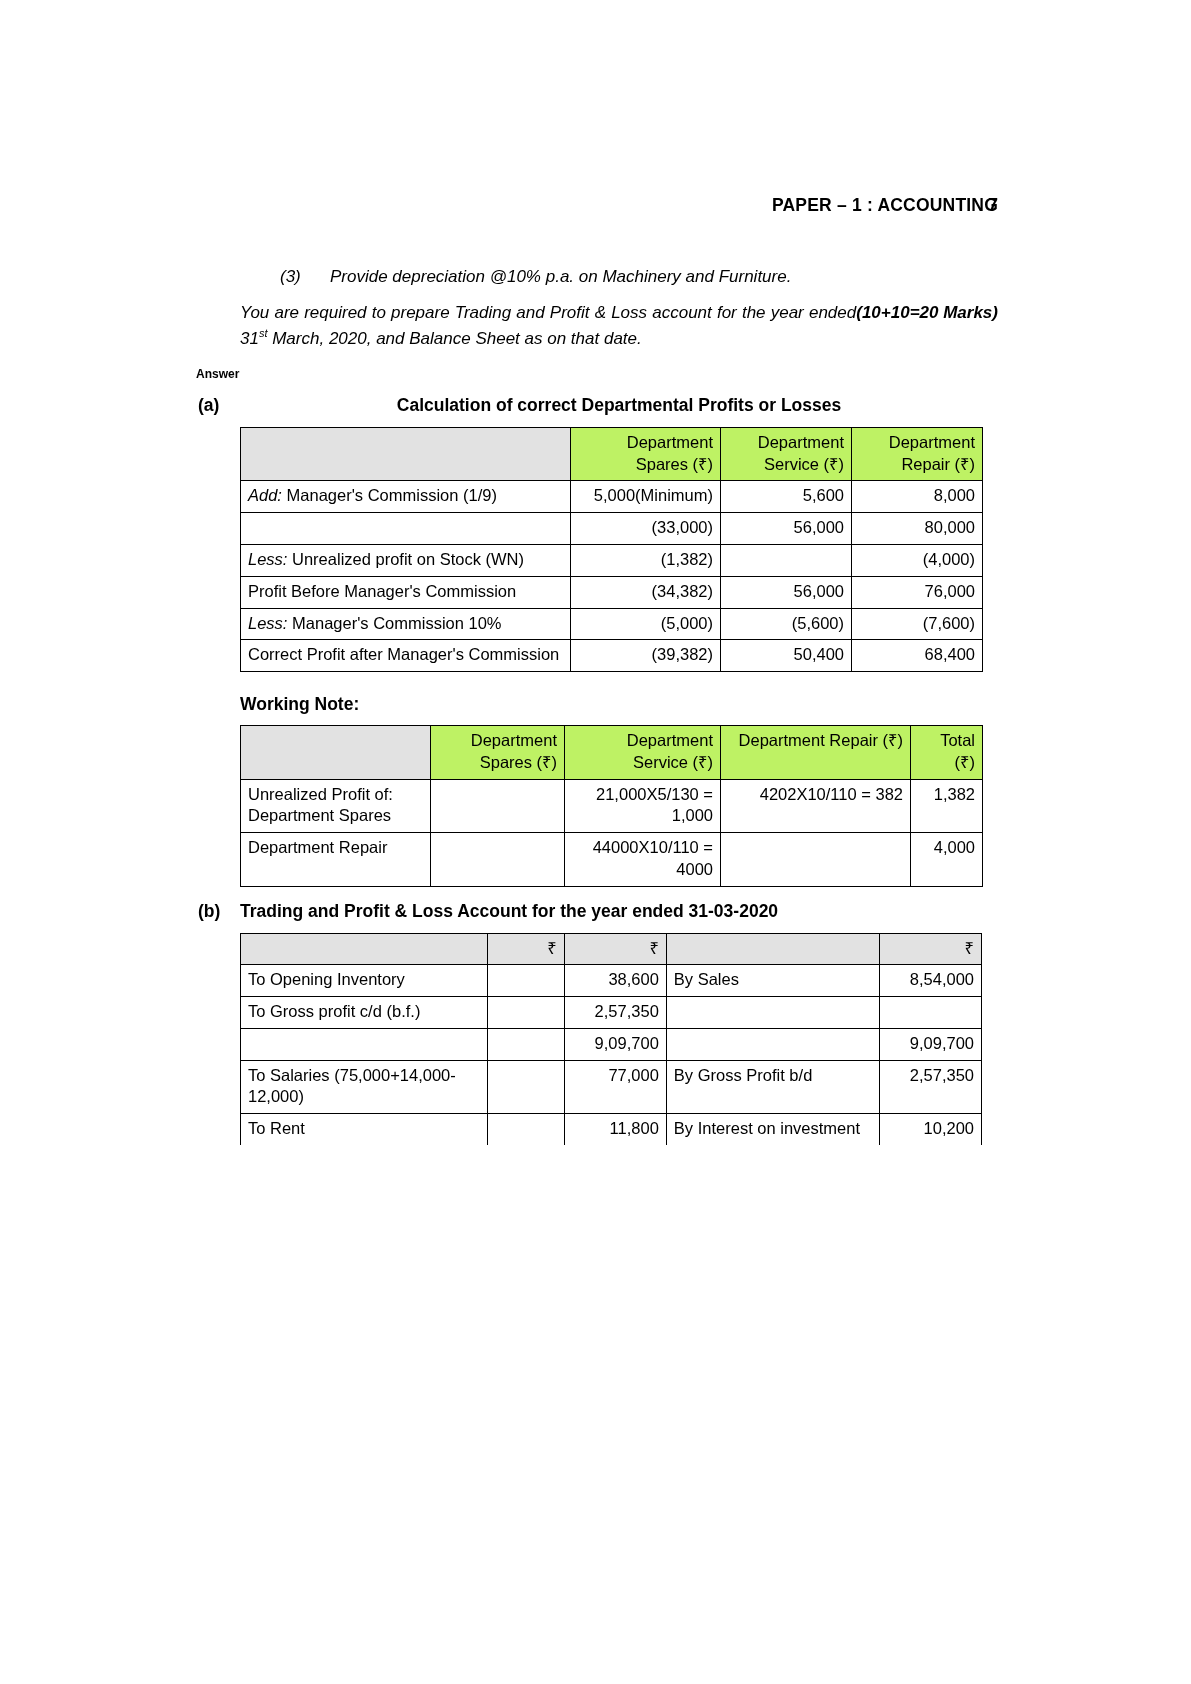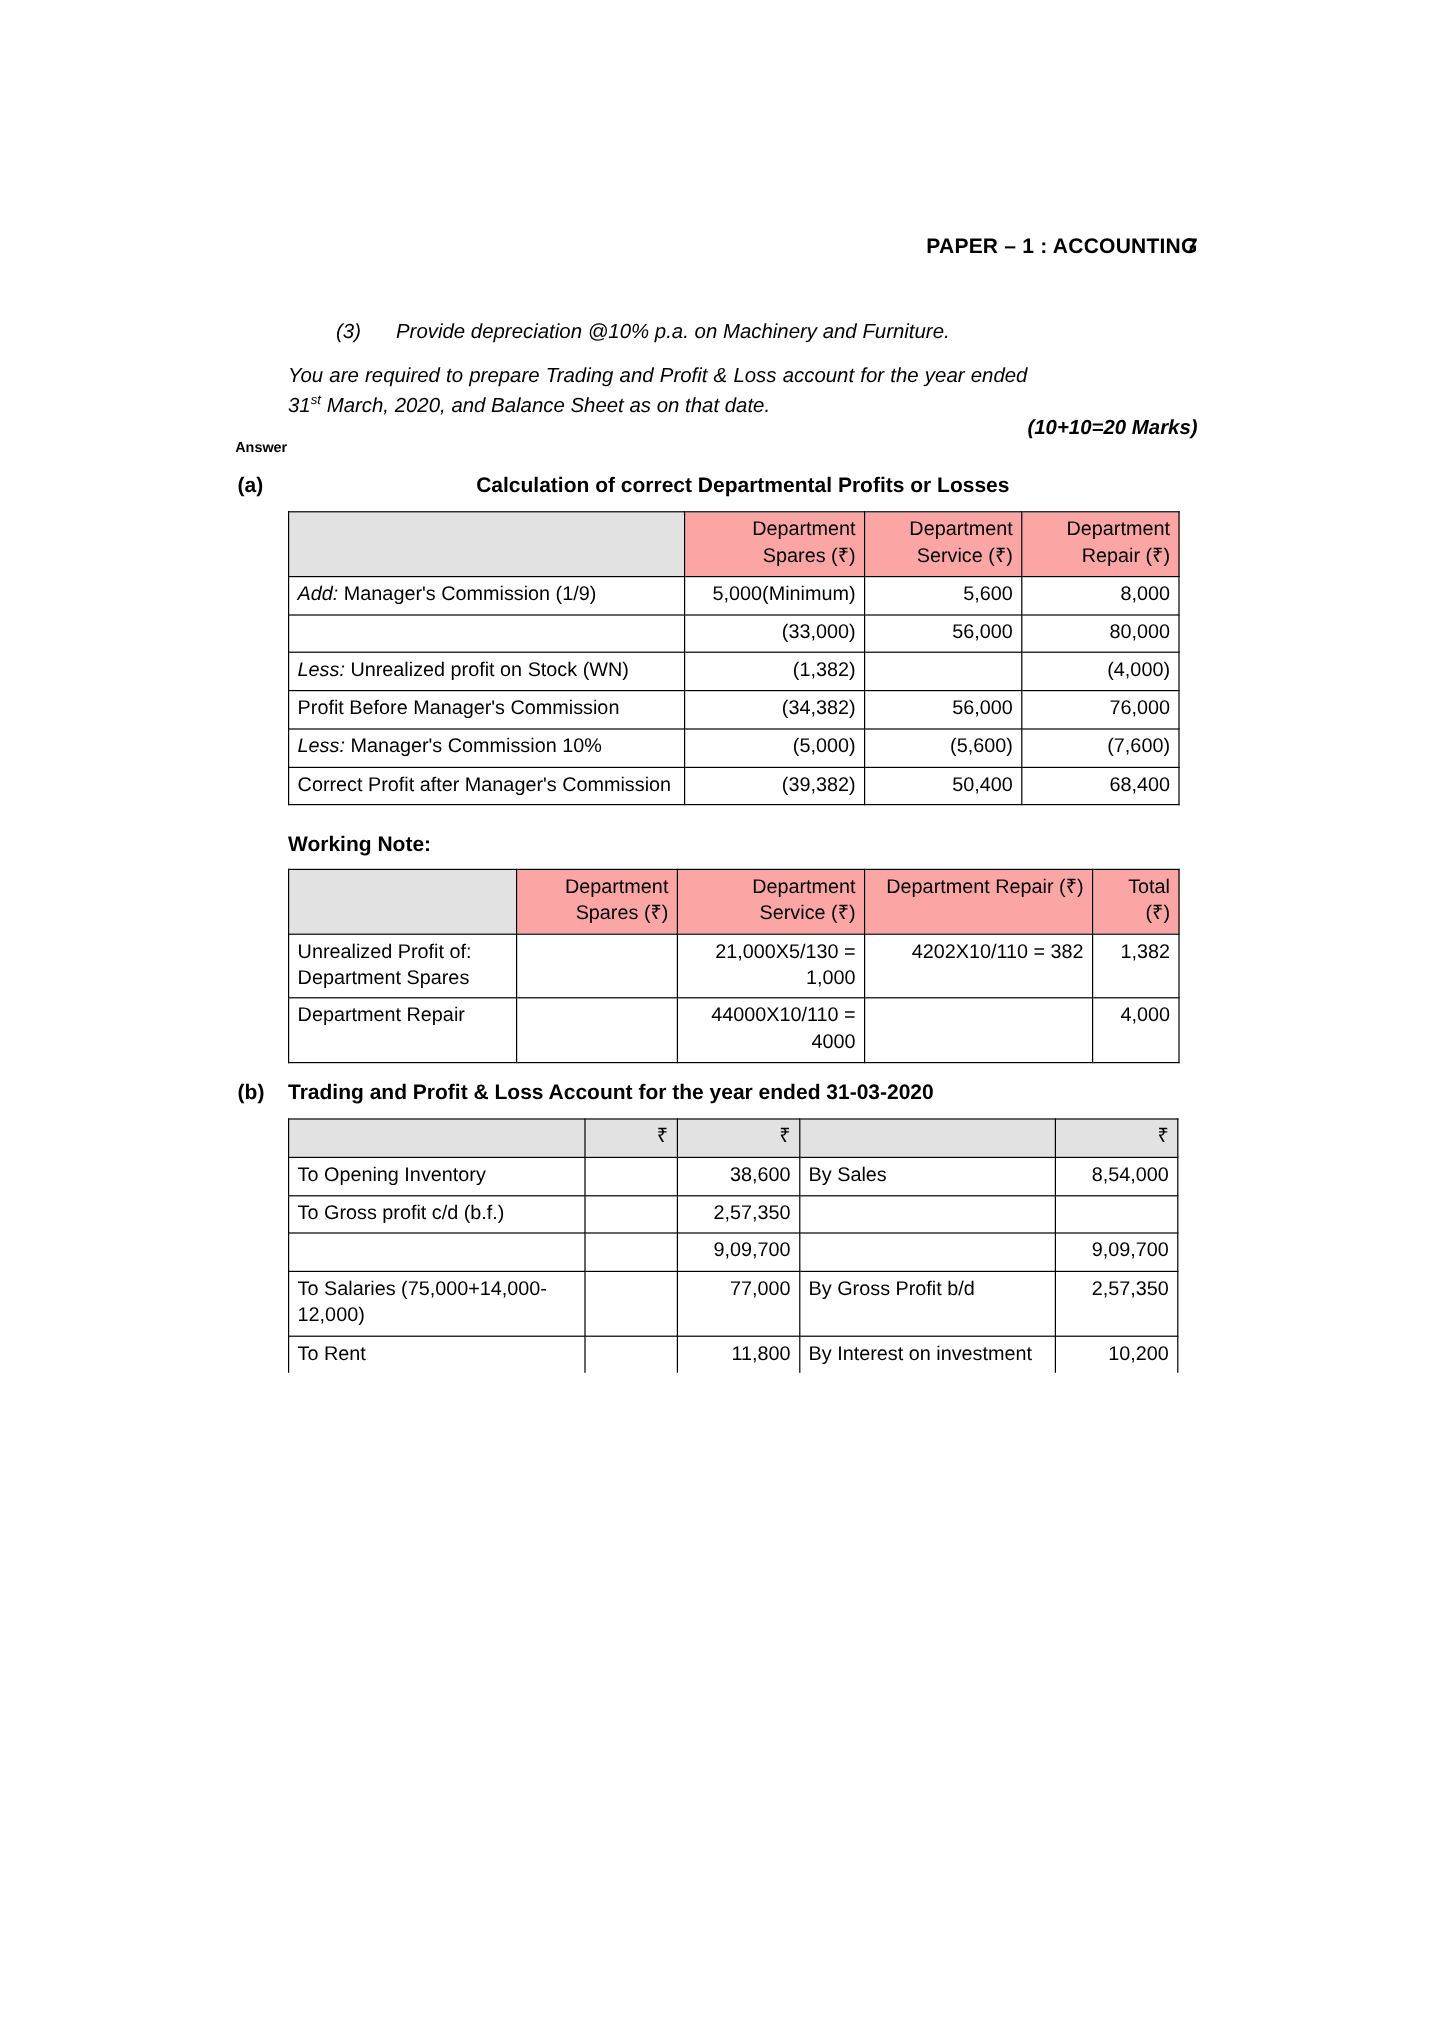--- a/index.html
+++ b/index.html
@@ -67,21 +67,20 @@
     font-style: italic;
     text-align: justify;
     line-height: 1.45;
     padding-left: 42px;
     position: relative;
   }
   .marks {
     font-weight: bold;
     font-style: italic;
     float: right;
-    margin-top: 44px;
   }
   sup.st { font-size: 11px; vertical-align: super; }
 
   .answer-label {
     margin-top: 16px;
     font-size: 12px;
     font-weight: bold;
     margin-left: -2px;
   }
 
@@ -119,21 +118,21 @@
     margin-top: 10px;
   }
   table td, table th {
     border: 1px solid #000000;
     padding: 4px 7px 5px 7px;
     vertical-align: top;
     font-weight: normal;
     line-height: 1.32;
   }
   .hdr td {
-    background: #fca5a5;
+    background: #bef264;
     text-align: right;
   }
   .hdr td.blank { background: #e2e2e2; }
   .num { text-align: right; }
   .ital { font-style: italic; }
 
   
   .tblA { width: 742px; }
   .tblA col.c0 { width: 330px; }
   .tblA col.c1 { width: 150px; }

